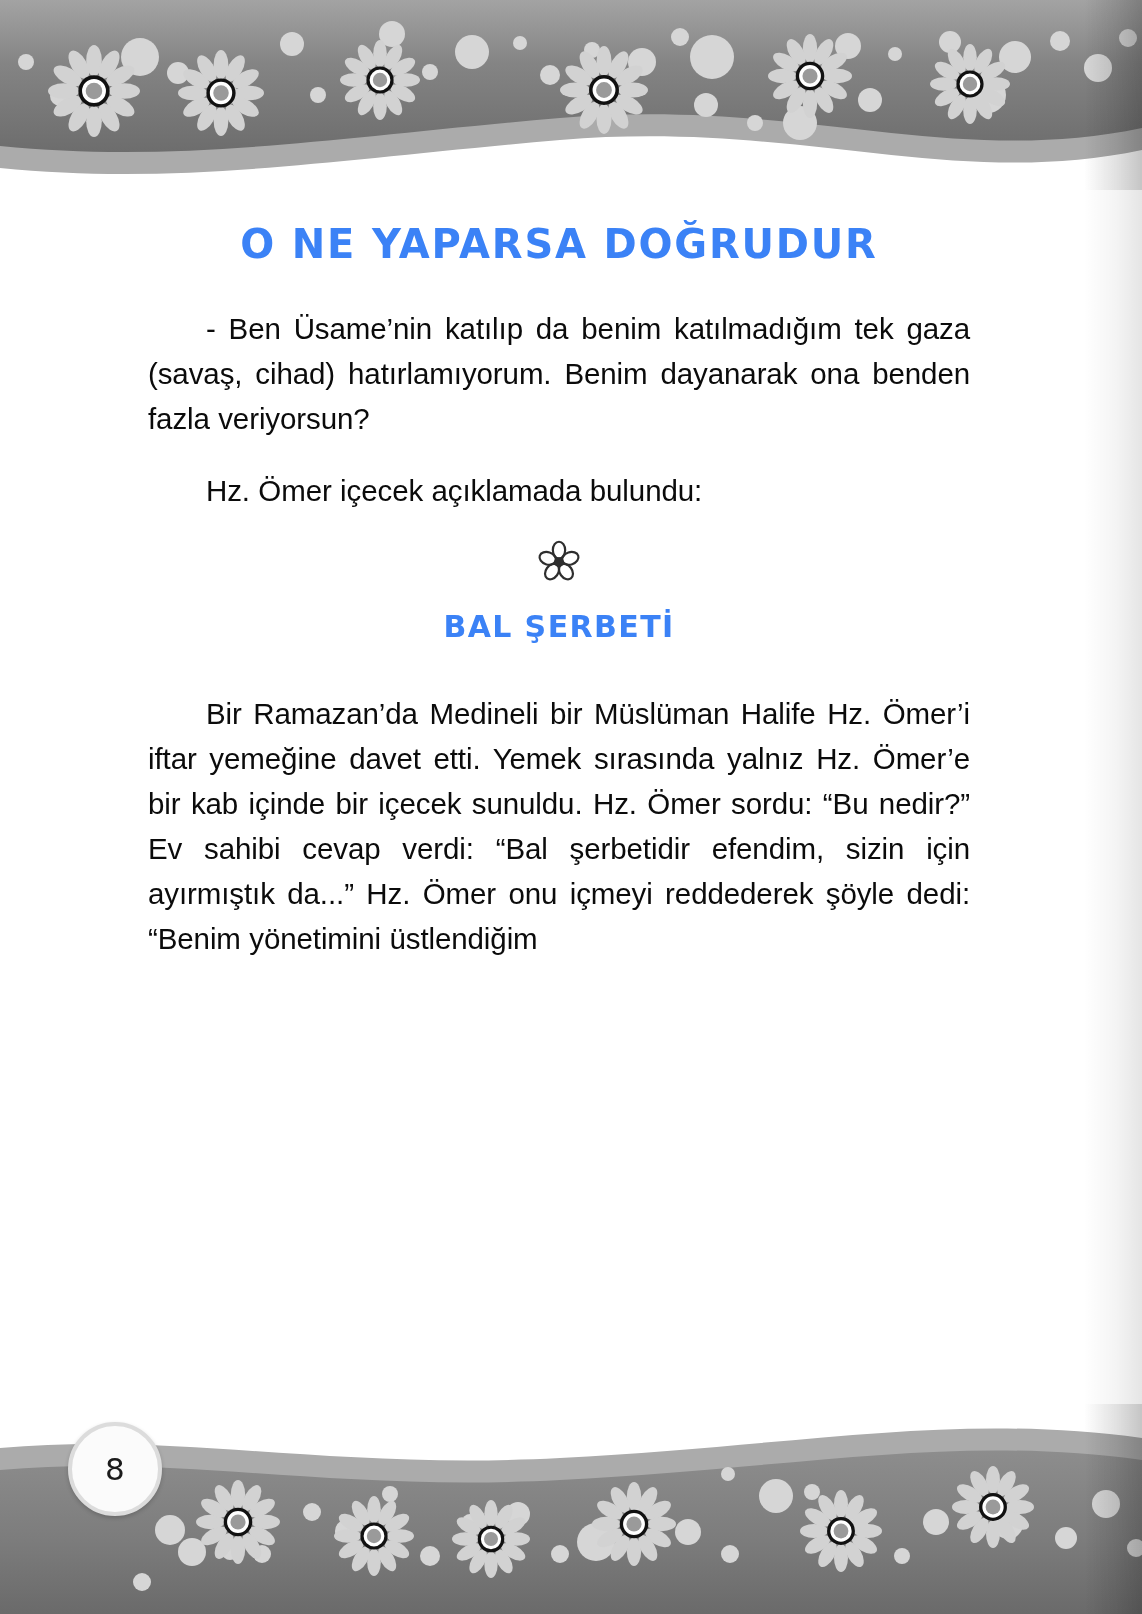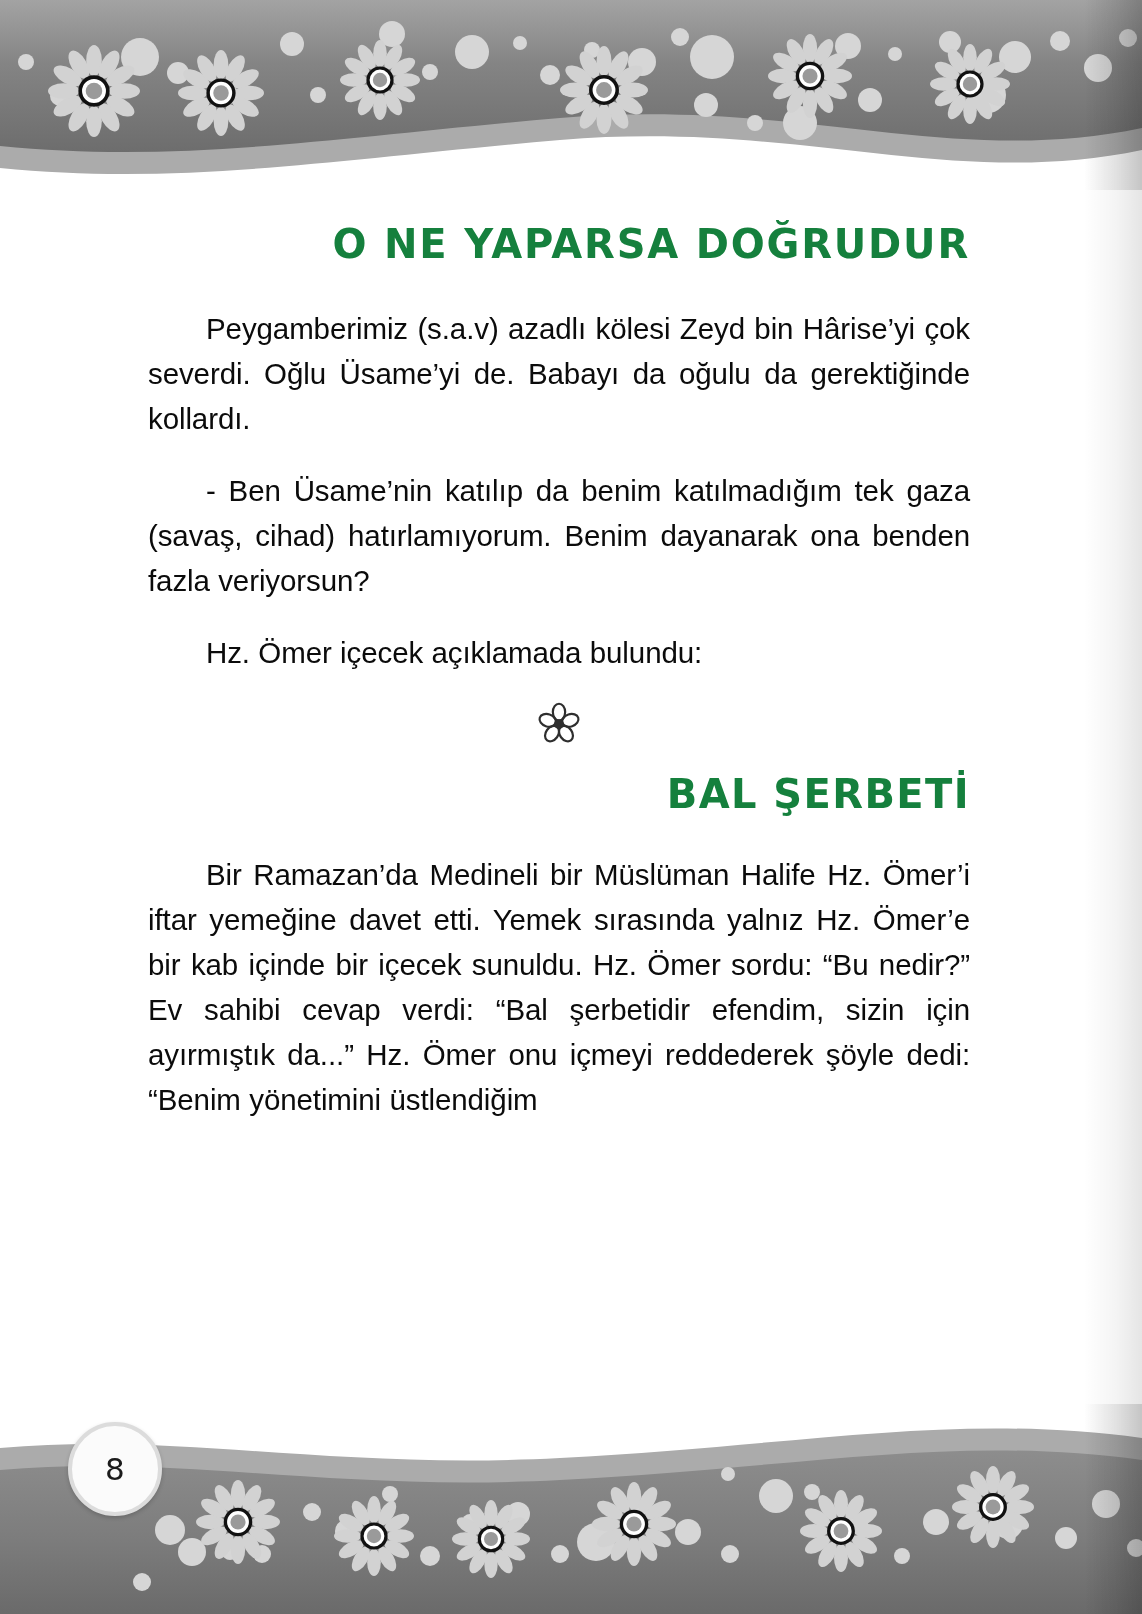--- a/index.html
+++ b/index.html
@@ -71,28 +71,28 @@
     left: 148px;
     top: 222px;
     width: 822px;
   }
 
   h1.section-title {
     font-family: "DejaVu Sans", sans-serif;
     font-weight: bold;
     font-size: 40px;
     letter-spacing: 1.8px;
-    color: #15803d;
-    text-align: right;
+    color: #3b82f6;
+    text-align: center;
     margin: 0 0 40px 0;
     line-height: 1.1;
   }
   h1.section-title.second {
-    margin: 0 0 36px 0;
-    font-size: 40px;
+    margin: 0 0 48px 0;
+    font-size: 30px;
     letter-spacing: 1.4px;
   }
 
   p.body-par {
     font-family: "Liberation Sans", sans-serif;
     font-weight: 300;
     font-size: 29.5px;
     line-height: 45px;
     color: #0b0b0b;
     text-align: justify;
@@ -219,21 +219,20 @@
       </g>
 
       <rect x="1084" y="0" width="58" height="190" fill="url(#edgeShadeTop)"></rect>
     </svg>
   </div>
 
   <div class="content">
 
     <h1 class="section-title">O NE YAPARSA DOĞRUDUR</h1>
 
-    <p class="body-par">Peygamberimiz (s.a.v) azadlı kölesi Zeyd bin Hârise’yi çok severdi. Oğlu Üsame’yi de. Babayı da oğulu da gerektiğinde kollardı.</p>
     <p class="body-par">- Ben Üsame’nin katılıp da benim katılmadığım tek gaza (savaş, cihad) hatırlamıyorum. Benim dayanarak ona benden fazla veriyorsun?</p>
     <p class="body-par">Hz. Ömer içecek açıklamada bulundu:</p>
 
     <svg class="divider-flower" viewBox="-50 -50 100 100">
       <g fill="none" stroke="#2e2e2e" stroke-width="5">
         <ellipse cx="0" cy="-27" rx="14" ry="19"></ellipse>
         <g transform="rotate(72)">
             <ellipse cx="0" cy="-27" rx="14" ry="19"></ellipse>
           </g>
         <g transform="rotate(144)">

